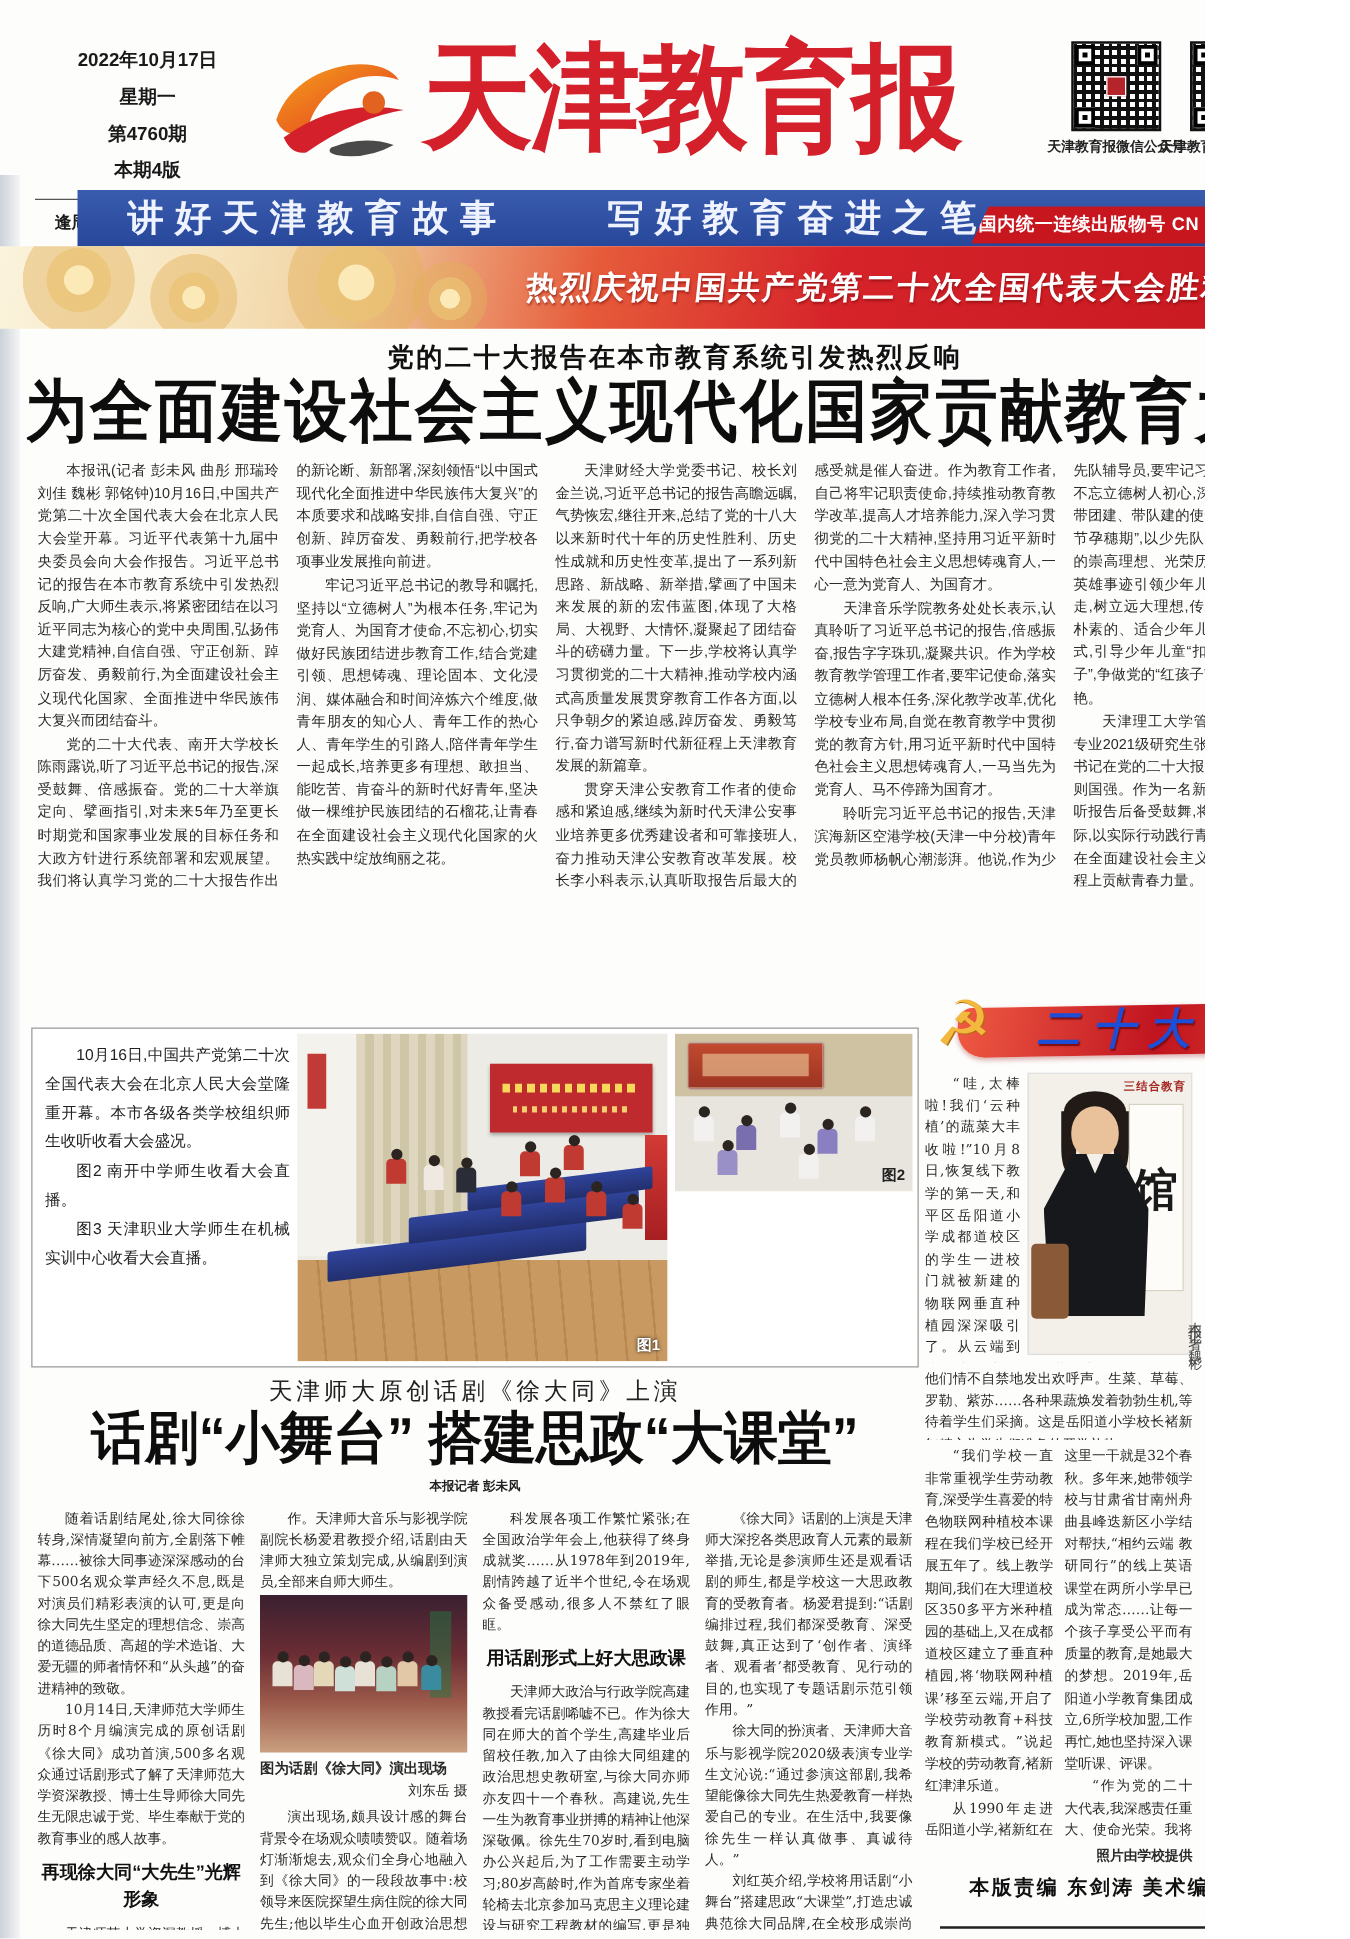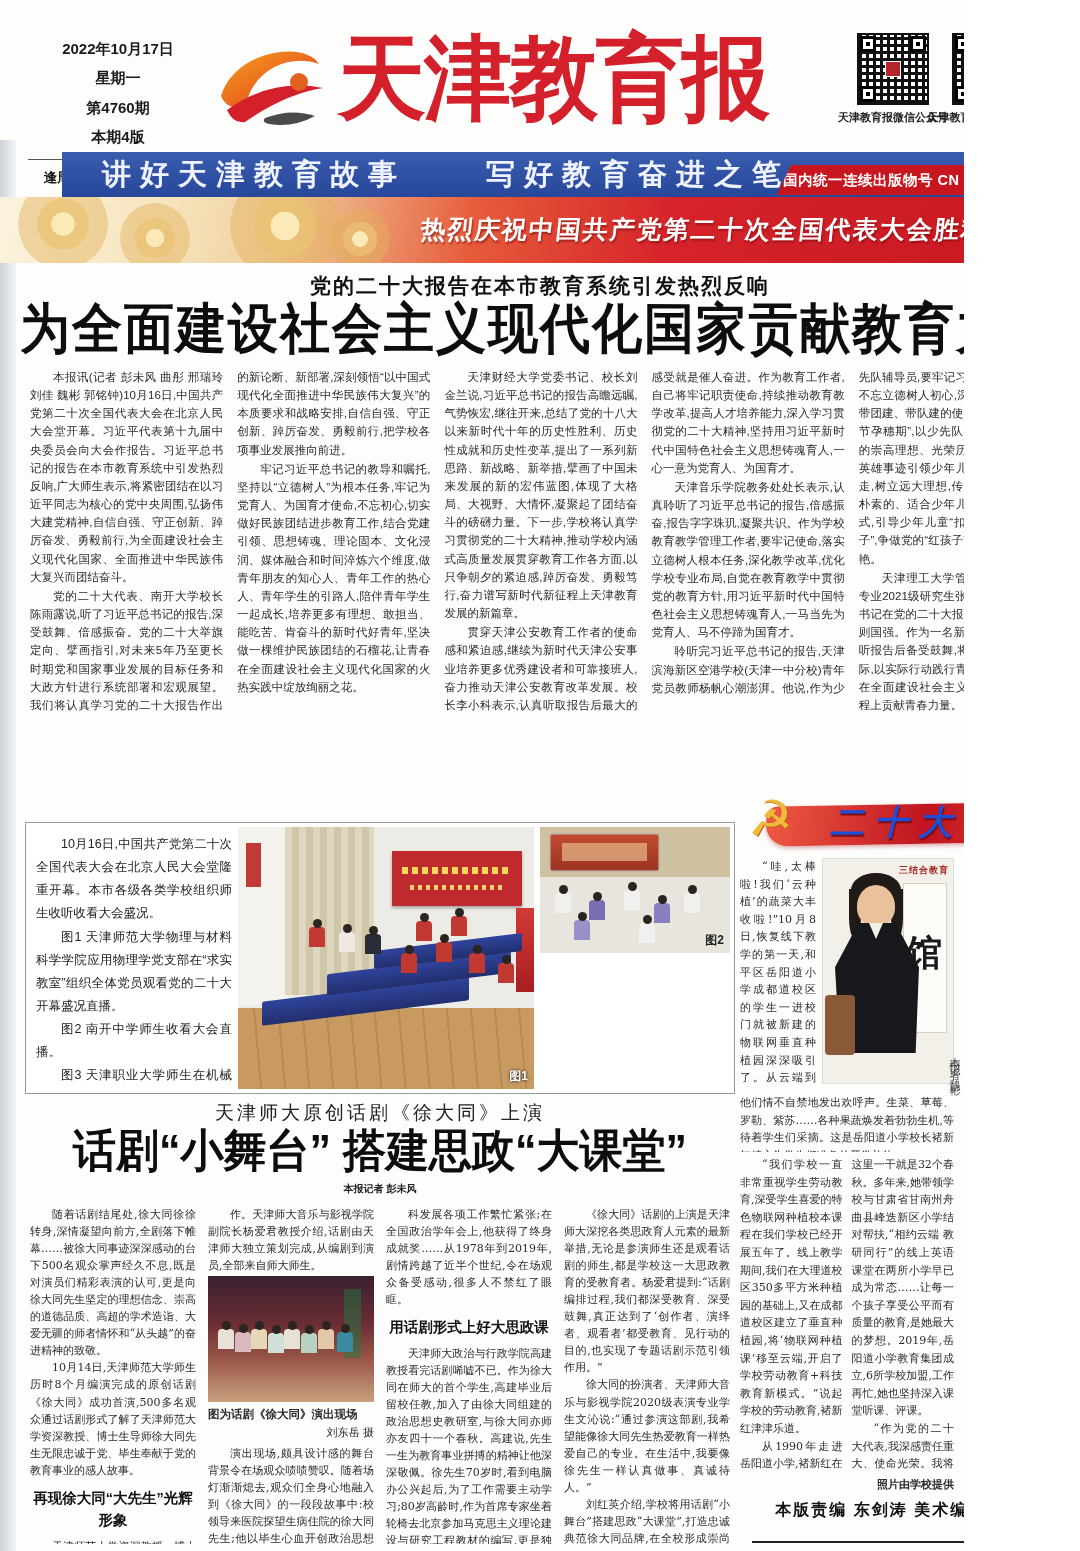--- a/index.html
+++ b/index.html
@@ -227,21 +227,20 @@
       <p>贯穿天津公安教育工作者的使命感和紧迫感,继续为新时代天津公安事业培养更多优秀建设者和可靠接班人,奋力推动天津公安教育改革发展。校长李小科表示,认真听取报告后最大的感受就是催人奋进。作为教育工作者,自己将牢记职责使命,持续推动教育教学改革,提高人才培养能力,深入学习贯彻党的二十大精神,坚持用习近平新时代中国特色社会主义思想铸魂育人,一心一意为党育人、为国育才。</p>
       <p>天津音乐学院教务处处长表示,认真聆听了习近平总书记的报告,倍感振奋,报告字字珠玑,凝聚共识。作为学校教育教学管理工作者,要牢记使命,落实立德树人根本任务,深化教学改革,优化学校专业布局,自觉在教育教学中贯彻党的教育方针,用习近平新时代中国特色社会主义思想铸魂育人,一马当先为党育人、马不停蹄为国育才。</p>
       <p>聆听完习近平总书记的报告,天津滨海新区空港学校(天津一中分校)青年党员教师杨帆心潮澎湃。他说,作为少先队辅导员,要牢记习近平总书记嘱托,不忘立德树人初心,深入贯彻落实党建带团建、带队建的使命,抢占青少年“拔节孕穗期”,以少先队为纽带依托,用党的崇高理想、光荣历史、光辉业绩和英雄事迹引领少年儿童听党话、跟党走,树立远大理想,传承红色基因,用最朴素的、适合少年儿童理解接受的方式,引导少年儿童“扣好人生第一粒扣子”,争做党的“红孩子”,让红领巾更加鲜艳。</p>
       <p>天津理工大学管理学院物流工程专业2021级研究生张婉怡说,习近平总书记在党的二十大报告中指出,青年强,则国强。作为一名新时代青年学生,聆听报告后备受鼓舞,将在二十大召开之际,以实际行动践行青年的使命与担当,在全面建设社会主义现代化国家新征程上贡献青春力量。</p>
     </div>
 
   <div class="photobox">
     <div class="pcap">
       <div>
           <p>10月16日,中国共产党第二十次全国代表大会在北京人民大会堂隆重开幕。本市各级各类学校组织师生收听收看大会盛况。</p>
-          <p>图1 天津师范大学物理与材料科学学院应用物理学党支部在“求实教室”组织全体党员观看党的二十大开幕盛况直播。</p>
           <p>图2 南开中学师生收看大会直播。</p>
           <p>图3 天津职业大学师生在机械实训中心收看大会直播。</p>
         </div>
 
     </div>
 
     <div class="ph p1">
       <span class="side"></span>
       <span class="poster"></span>
       <span class="curtain"></span>

